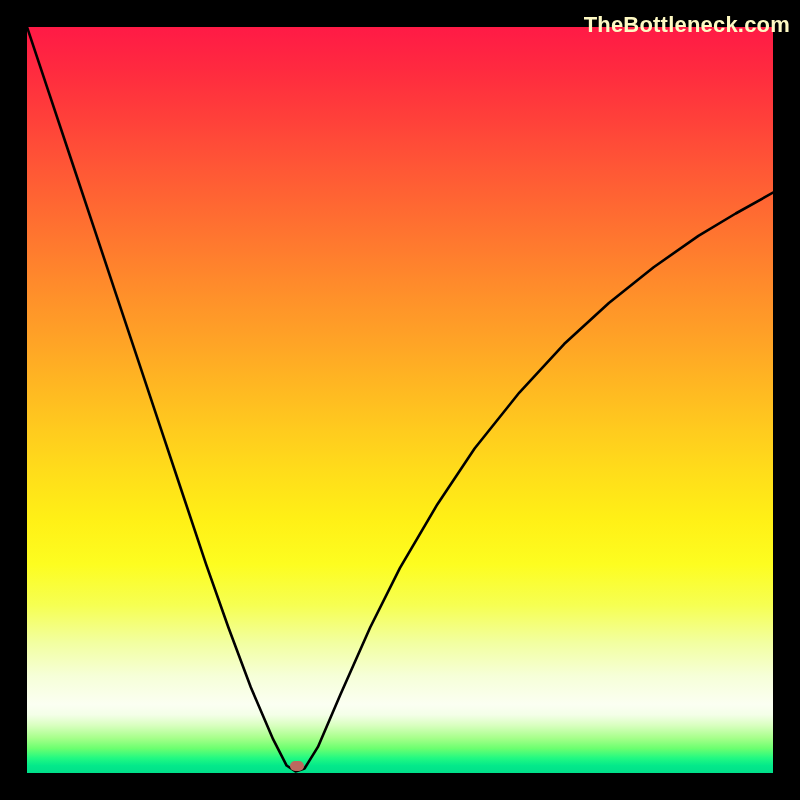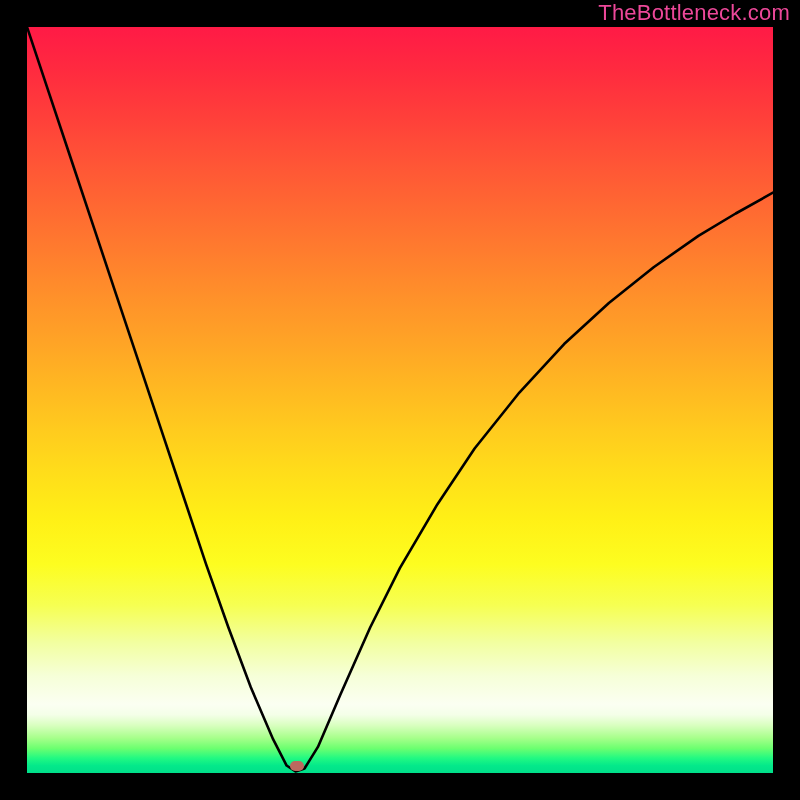--- a/index.html
+++ b/index.html
@@ -54,25 +54,25 @@
   .curve {
     position: absolute;
     left: 0;
     top: 0;
     width: 746px;
     height: 746px;
     pointer-events: none;
   }
   .watermark {
     position: absolute;
-    top: 0;
+    top: 12px;
     right: 10px;
-    color: #ec4899;
+    color: #fef9c3;
     font-size: 22px;
-    font-weight: 400;
+    font-weight: 700;
     letter-spacing: 0.2px;
     user-select: none;
   }
   .marker {
     position: absolute;
     width: 14px;
     height: 10px;
     border-radius: 5px;
     background: #bb695f;
     transform: translate(-50%, -50%);

